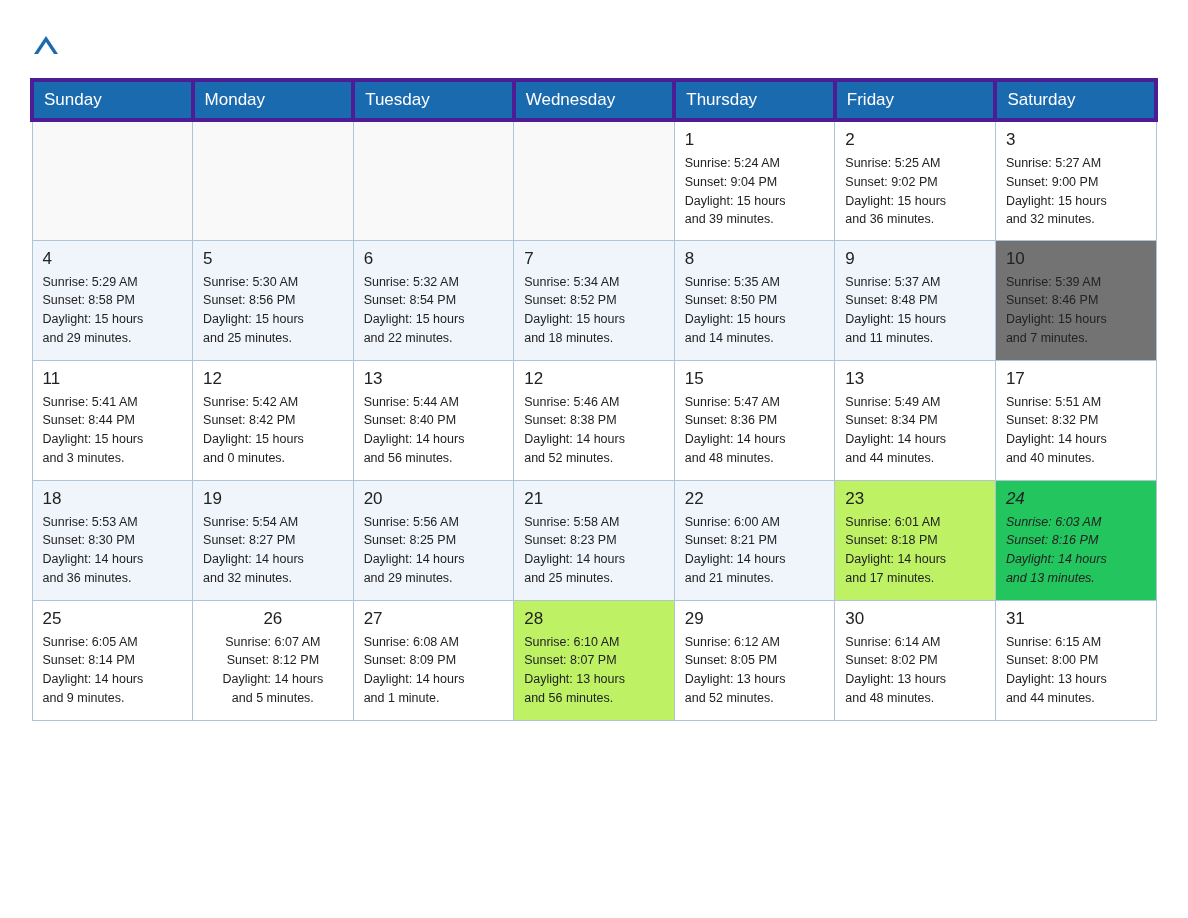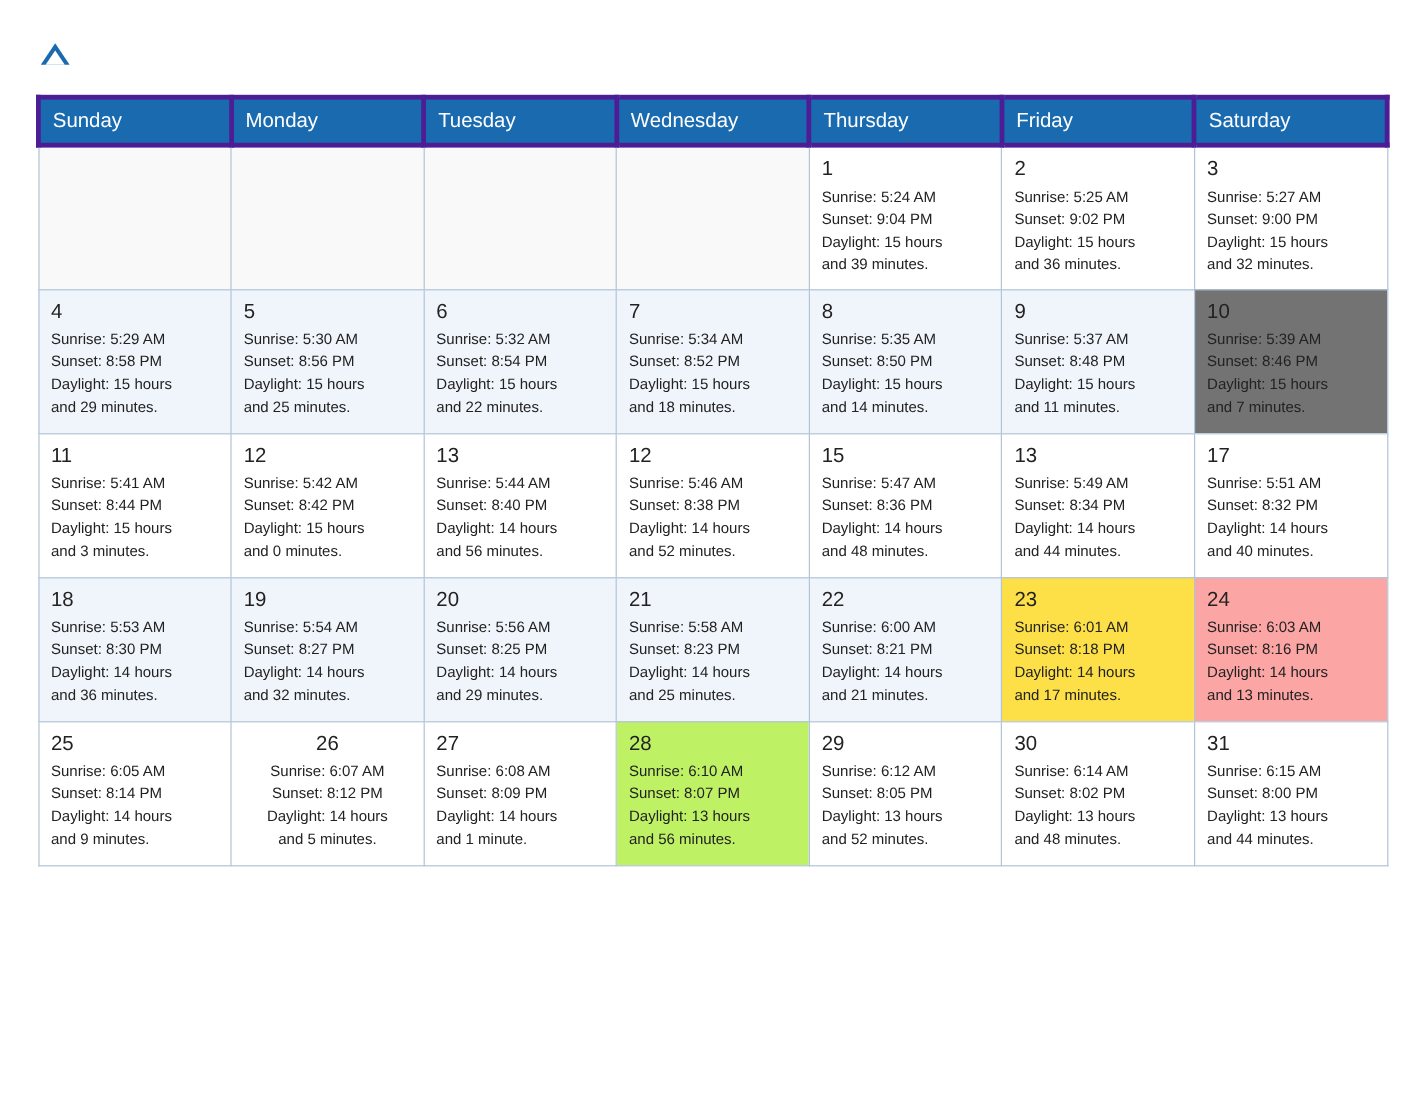--- a/index.html
+++ b/index.html
@@ -228,25 +228,25 @@
           <div class="day-info">Sunrise: 5:56 AM<br>Sunset: 8:25 PM<br>Daylight: 14 hours<br>and 29 minutes.</div>
         </td>
         <td style="background-color: rgb(240, 245, 251);">
           <span class="day-number">21</span>
           <div class="day-info">Sunrise: 5:58 AM<br>Sunset: 8:23 PM<br>Daylight: 14 hours<br>and 25 minutes.</div>
         </td>
         <td style="background-color: rgb(240, 245, 251);">
           <span class="day-number">22</span>
           <div class="day-info">Sunrise: 6:00 AM<br>Sunset: 8:21 PM<br>Daylight: 14 hours<br>and 21 minutes.</div>
         </td>
-        <td style="background-color: #fde047;">
+        <td style="background-color: #bef264;">
           <span class="day-number">23</span>
           <div class="day-info">Sunrise: 6:01 AM<br>Sunset: 8:18 PM<br>Daylight: 14 hours<br>and 17 minutes.</div>
         </td>
-        <td style="background-color: #fca5a5;">
+        <td style="background-color: #22c55e; font-style: italic;">
           <span class="day-number">24</span>
           <div class="day-info">Sunrise: 6:03 AM<br>Sunset: 8:16 PM<br>Daylight: 14 hours<br>and 13 minutes.</div>
         </td>
       </tr>
       <tr>
         <td style="background-color: rgb(255, 255, 255); margin-top: 12px;">
           <span class="day-number">25</span>
           <div class="day-info">Sunrise: 6:05 AM<br>Sunset: 8:14 PM<br>Daylight: 14 hours<br>and 9 minutes.</div>
         </td>
         <td style="background-color: rgb(255, 255, 255); text-align: center;">

